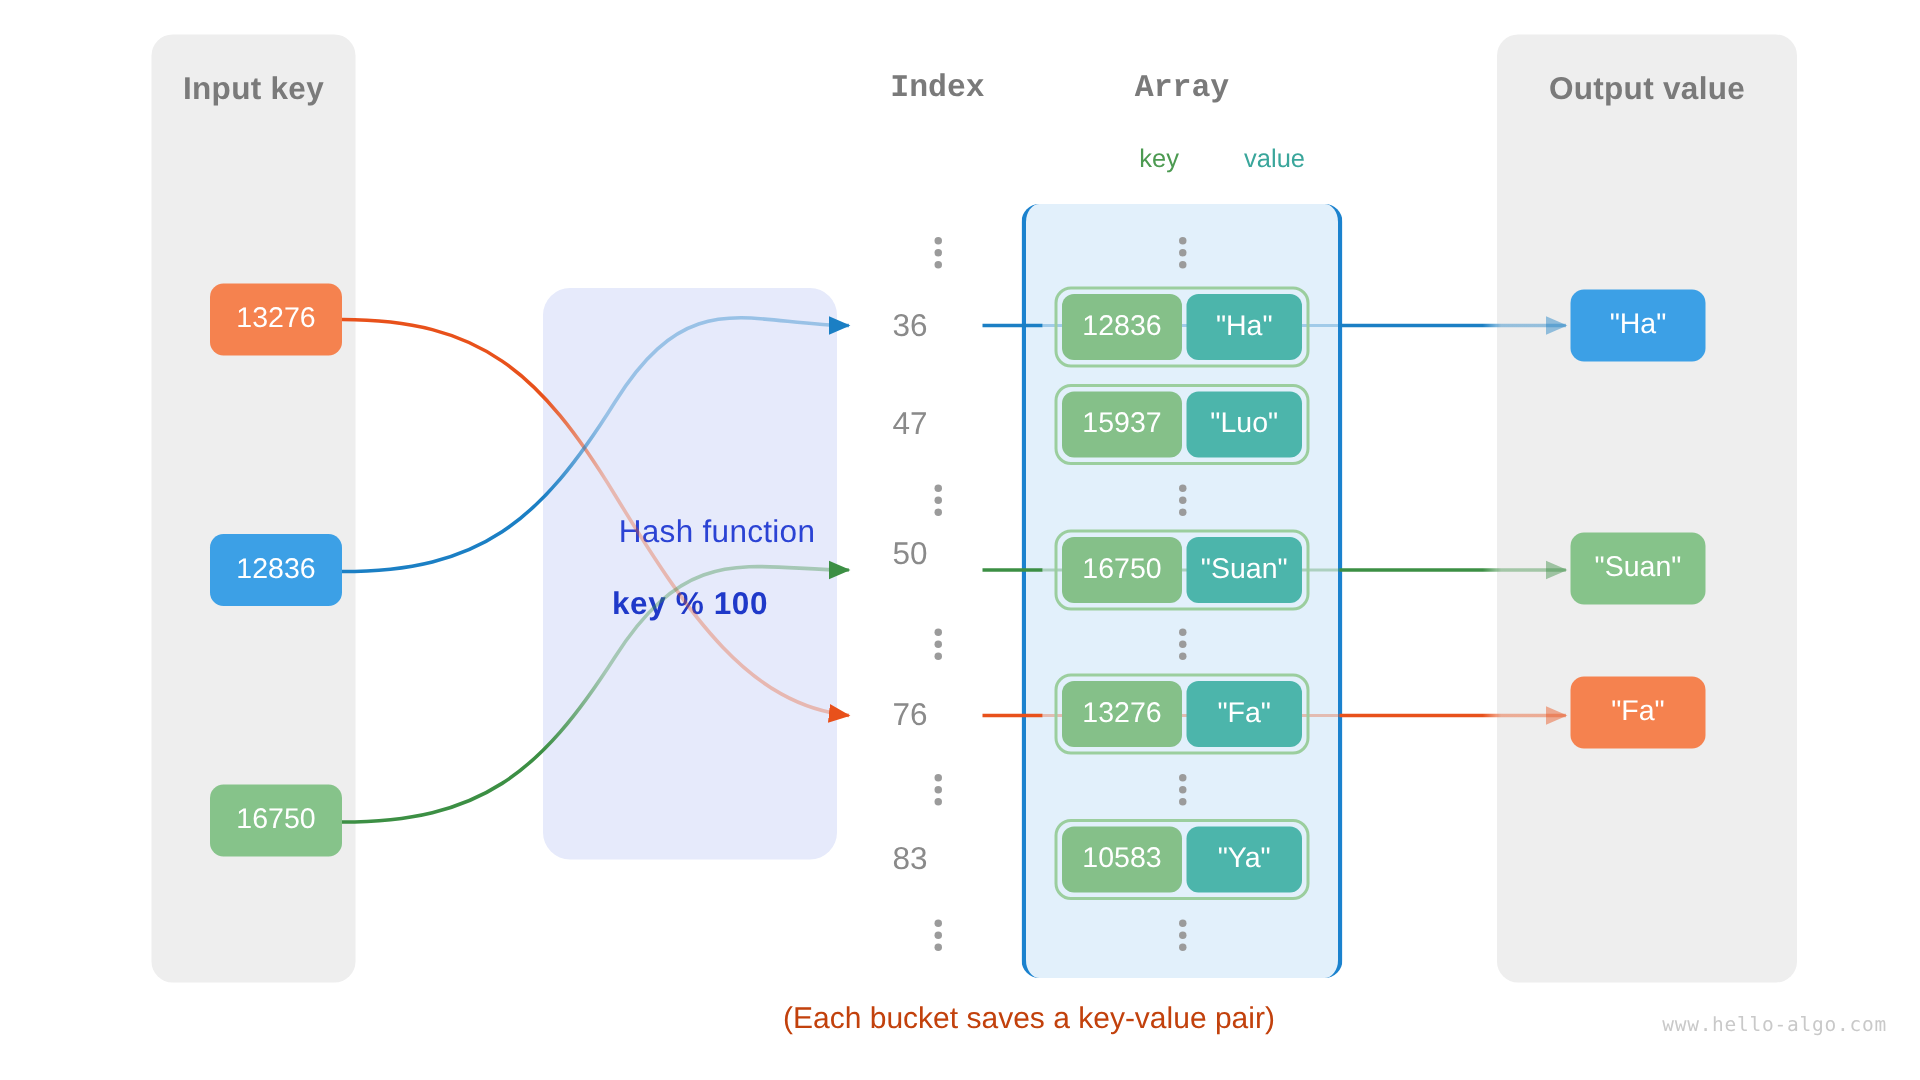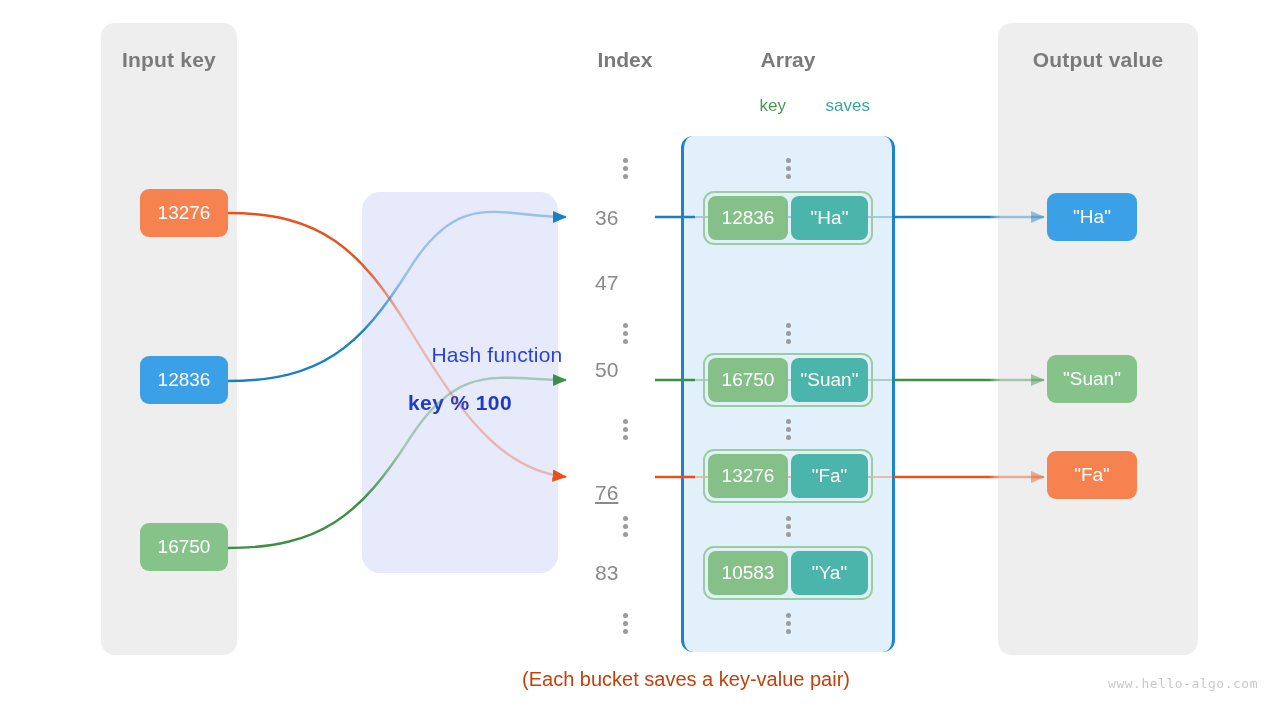--- a/index.html
+++ b/index.html
@@ -41,20 +41,21 @@
     letter-spacing: 0.2px;
   }
 
   
   .col-head {
     position: absolute;
     font-size: 21px;
     font-weight: bold;
     color: #7a7a7a;
     text-align: center;
+    font-family: Liberation Mono, monospace;
   }
   #head-index { left: 565px; top: 48px; width: 120px; }
   #head-array { left: 700px; top: 48px; width: 176px; }
 
   .sub-head {
     position: absolute;
     font-size: 17px;
     text-align: right;
   }
   #head-key   { left: 702px; top: 96px; width: 84px; color: #4c9a51; }
@@ -69,21 +70,20 @@
     border-radius: 18px;
   }
   #hash-label {
     position: absolute;
     left: 362px; top: 343px;
     width: 232px;
     text-align: center;
     font-size: 21px;
     color: #2b43d4;
     letter-spacing: 0.2px;
-    margin-left: 19px;
   }
   #hash-formula {
     position: absolute;
     left: 362px; top: 391px;
     width: 196px;
     text-align: center;
     font-size: 21px;
     font-weight: bold;
     color: #1f39c9;
     letter-spacing: 0.4px;
@@ -218,21 +218,21 @@
     <div class="panel-title">Input key</div>
   </div>
 
   <div class="panel" id="output-panel">
     <div class="panel-title">Output value</div>
   </div>
 
   <div class="col-head" id="head-index">Index</div>
   <div class="col-head" id="head-array">Array</div>
   <div class="sub-head" id="head-key">key</div>
-  <div class="sub-head" id="head-value">saves</div>
+  <div class="sub-head" id="head-value">value</div>
 
   <div id="hash-box"></div>
   <div id="hash-label">Hash function</div>
   <div id="hash-formula">key % 100</div>
 
   <div id="array-box"></div>
 
   <svg id="wires">
     <defs>
       <marker id="ah-blue" markerWidth="7" markerHeight="7" refX="5.6" refY="3" orient="auto">
@@ -303,21 +303,21 @@
     <i></i>
       <i></i>
       <i></i>
   </div>
   <div class="index-label" style="top:358px;">50</div>
   <div class="vdots" style="left:615px; top:416px;">
     <i></i>
       <i></i>
       <i></i>
   </div>
-  <div class="index-label" style="top:481px;text-decoration:underline;">76</div>
+  <div class="index-label" style="top:465px;">76</div>
   <div class="vdots" style="left:615px; top:513px;">
     <i></i>
       <i></i>
       <i></i>
   </div>
   <div class="index-label" style="top:561px;">83</div>
   <div class="vdots" style="left:615px; top:610px;">
     <i></i>
       <i></i>
       <i></i>
@@ -345,20 +345,24 @@
   </div>
   <div class="vdots" style="left:778px; top:610px; z-index:7;">
     <i></i>
       <i></i>
       <i></i>
   </div>
 
   <div class="bucket" style="top:191px;">
     <div class="cell cell-key">12836</div>
     <div class="cell cell-value">"Ha"</div>
+  </div>
+  <div class="bucket" style="top:256px;">
+    <div class="cell cell-key">15937</div>
+    <div class="cell cell-value">"Luo"</div>
   </div>
   <div class="bucket" style="top:353px;">
     <div class="cell cell-key">16750</div>
     <div class="cell cell-value">"Suan"</div>
   </div>
   <div class="bucket" style="top:449px;">
     <div class="cell cell-key">13276</div>
     <div class="cell cell-value">"Fa"</div>
   </div>
   <div class="bucket" style="top:546px;">

